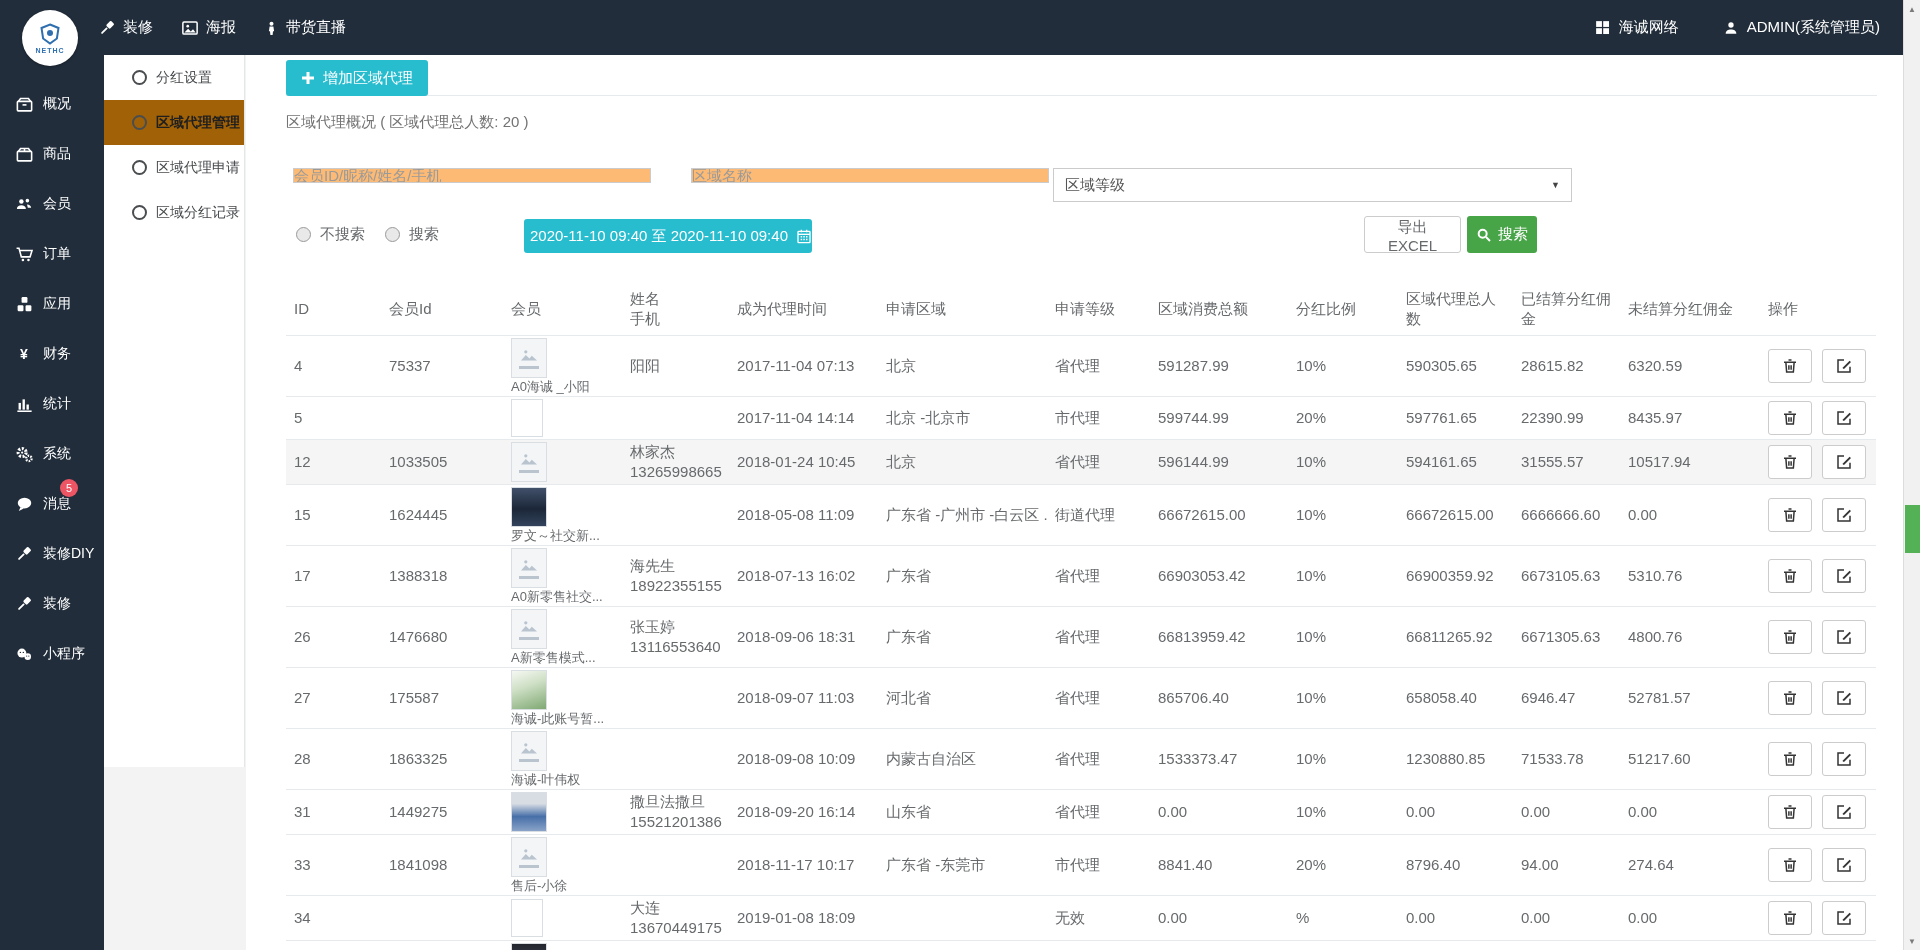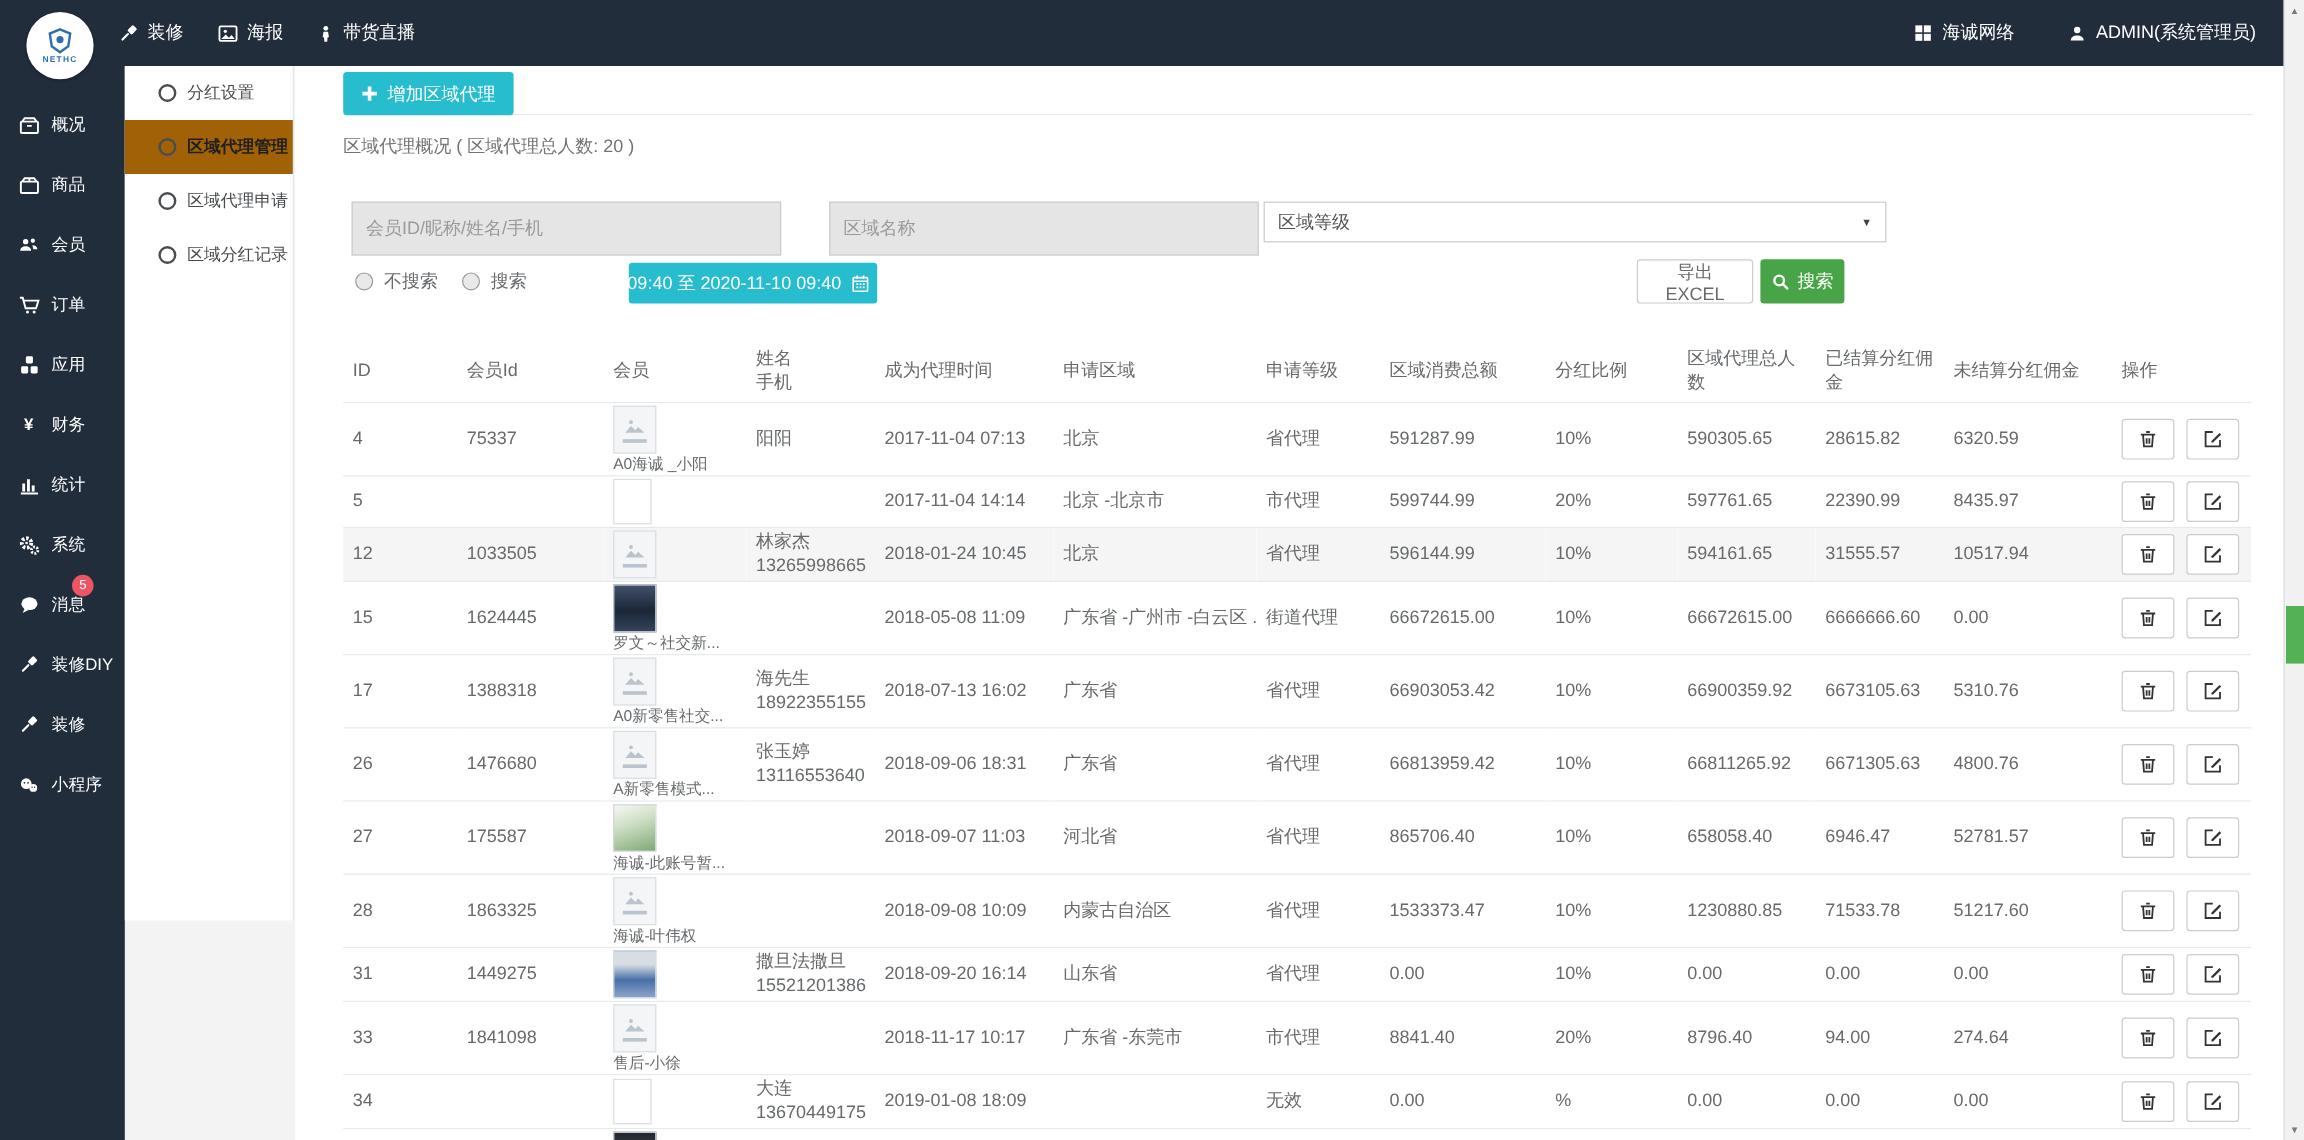--- a/index.html
+++ b/index.html
@@ -25,33 +25,33 @@
   #submenu{position:absolute;left:104px;top:55px;width:141px;height:712px;background:#fff;border-right:1px solid #e4e6e8;box-sizing:border-box}
   .sub-item{height:45px;display:flex;align-items:center;gap:9px;padding-left:28px;font-size:14px;color:#474a4c;cursor:pointer;white-space:nowrap}
   .sub-item .circ{width:11px;height:11px;border:2px solid #4a4d4f;border-radius:50%;flex:none}
   .sub-item.active{background:#a16207;font-weight:bold;color:#1f1f1f}
   
   #main{position:absolute;left:246px;top:55px;width:1657px;height:895px;background:#fff;overflow:hidden}
   #add-btn{position:absolute;left:40px;top:5px;height:36px;background:#28bccf;color:#fff;border:none;border-radius:3px;
            font-size:15px;display:flex;align-items:center;gap:8px;padding:0 15px;z-index:2;cursor:pointer;font-family:inherit}
   #divider{position:absolute;left:40px;top:40px;right:26px;height:1px;background:#e7eaec}
   #overview{position:absolute;left:40px;top:58px;font-size:15px;color:#737373}
-  .tinput{position:absolute;top:113px;height:45px;border:1px solid #cbcbcb;box-sizing:border-box;padding:0 11px;
-          font-size:15px;color:#555;font-family:inherit;background:#e5e5e5}
+  .tinput{position:absolute;top:113px;height:15px;border:1px solid #cbcbcb;box-sizing:border-box;padding:0 0;
+          font-size:15px;color:#555;font-family:inherit;background:#fdba74}
   .tinput::placeholder{color:#9a9a9a}
   #f-member{left:47px;width:358px}
   #f-region{left:445px;width:358px}
   #f-level{position:absolute;left:807px;top:113px;width:519px;height:34px;border:1px solid #cbcbcb;box-sizing:border-box;
            display:flex;align-items:center;justify-content:space-between;padding:0 11px;font-size:15px;color:#555;background:#fff;cursor:pointer}
   #f-level .caret{font-size:9px;color:#444}
   #radio-row{position:absolute;left:50px;top:170px;display:flex;align-items:center;font-size:15px;color:#676a6c}
   .radio{width:15px;height:15px;border-radius:50%;border:1px solid #9a9a9a;background:#e9e9e9;box-sizing:border-box;cursor:pointer;margin-right:9px}
   .rlabel{margin-right:20px}
-  #date-btn{position:absolute;left:278px;top:164px;width:207px;height:34px;background:#28bccf;border:none;border-radius:3px;
-            color:#fff;font-size:15px;display:flex;align-items:center;justify-content:flex-end;gap:8px;font-family:inherit;cursor:pointer;white-space:nowrap}
+  #date-btn{position:absolute;left:278px;top:164px;width:288px;height:34px;background:#28bccf;border:none;border-radius:3px;
+            color:#fff;font-size:15px;display:flex;align-items:center;justify-content:flex-start;gap:8px;font-family:inherit;cursor:pointer;white-space:nowrap}
   #export-btn{position:absolute;left:1118px;top:161px;width:97px;height:37px;background:#fff;border:1px solid #ccc;border-radius:3px;
               font-size:15px;color:#676a6c;font-family:Liberation Sans, sans-serif;cursor:pointer}
   #search-btn{position:absolute;left:1221px;top:161px;width:70px;height:37px;background:#47a447;border:none;border-radius:3px;
               color:#fff;font-size:15px;display:flex;align-items:center;justify-content:center;gap:6px;font-family:inherit;cursor:pointer}
   
   #grid{position:absolute;left:40px;top:228px;width:1590px;border-collapse:collapse;table-layout:fixed;font-size:15px;color:#676a6c}
   #grid th{font-weight:normal;text-align:left;padding:6px 8px;white-space:pre-line;vertical-align:middle;line-height:20px;height:40px}
   #grid td{padding:2px 8px;border-top:1px solid #e7eaec;vertical-align:middle;line-height:20px;overflow:hidden;white-space:nowrap}
   #grid tr.hl{background:#f5f5f5}
   .avatar{width:36px;height:40px;border:1px solid #d9dee3;box-sizing:border-box;display:flex;align-items:center;justify-content:center;

